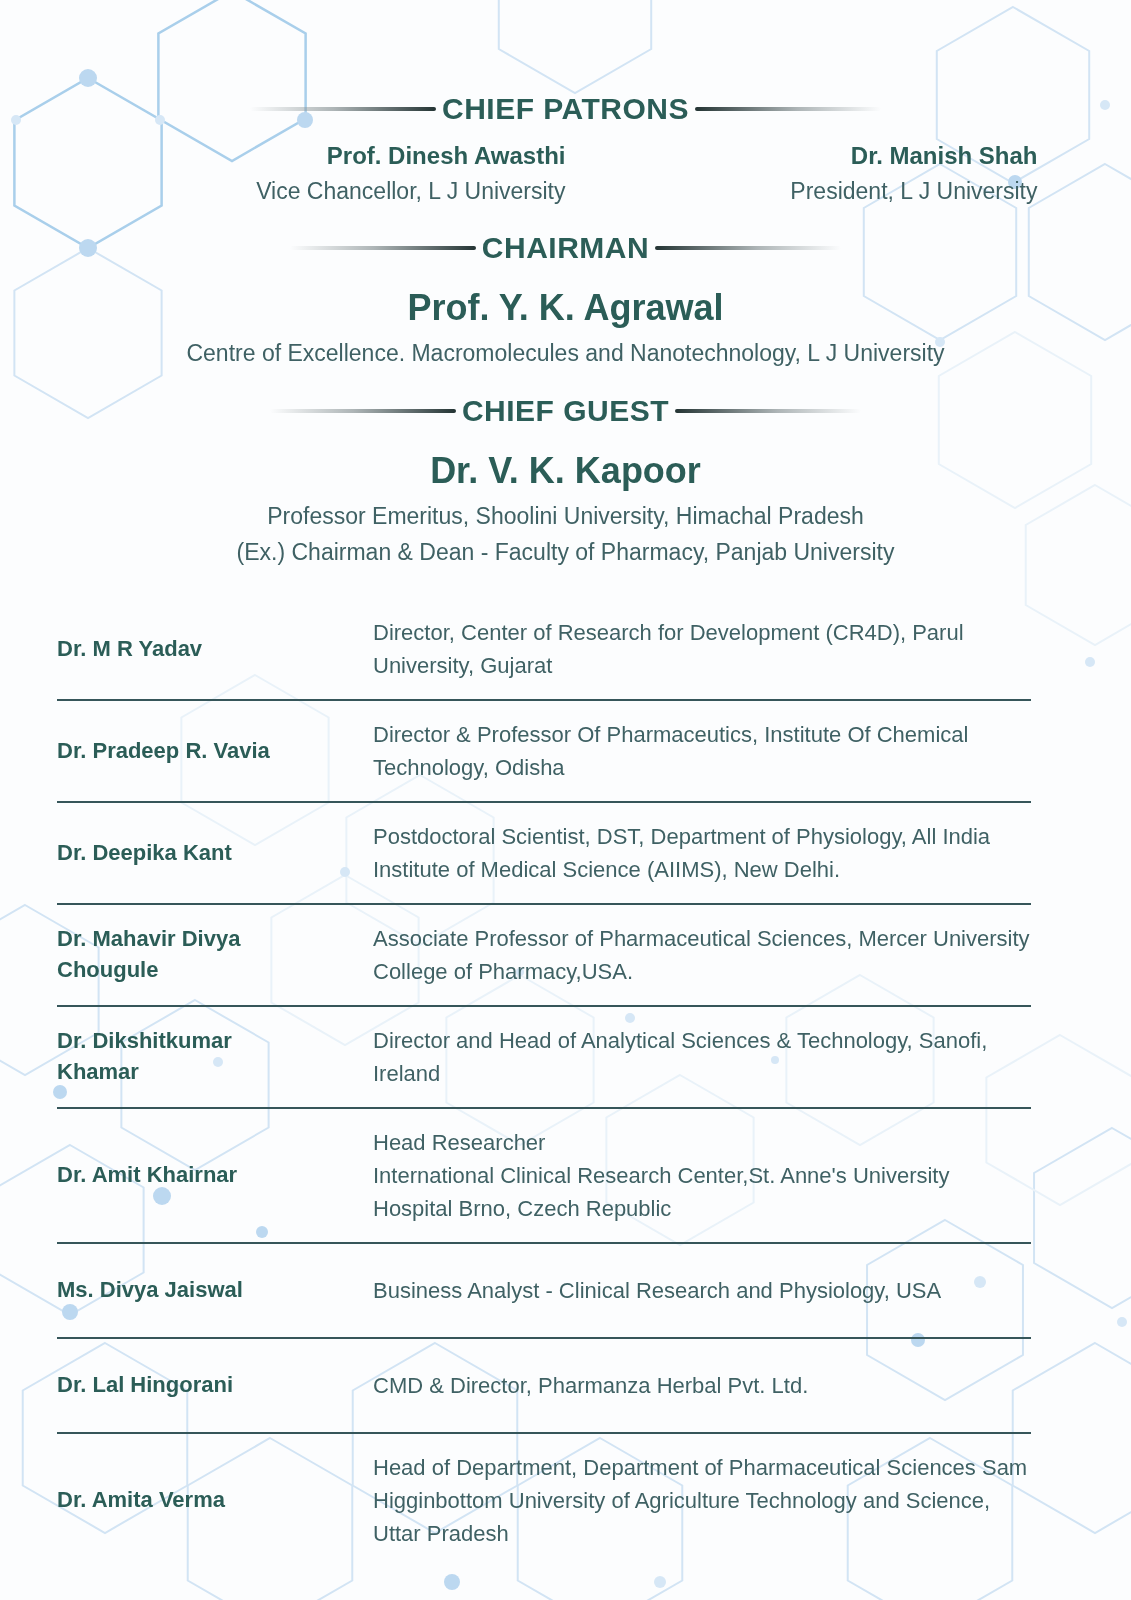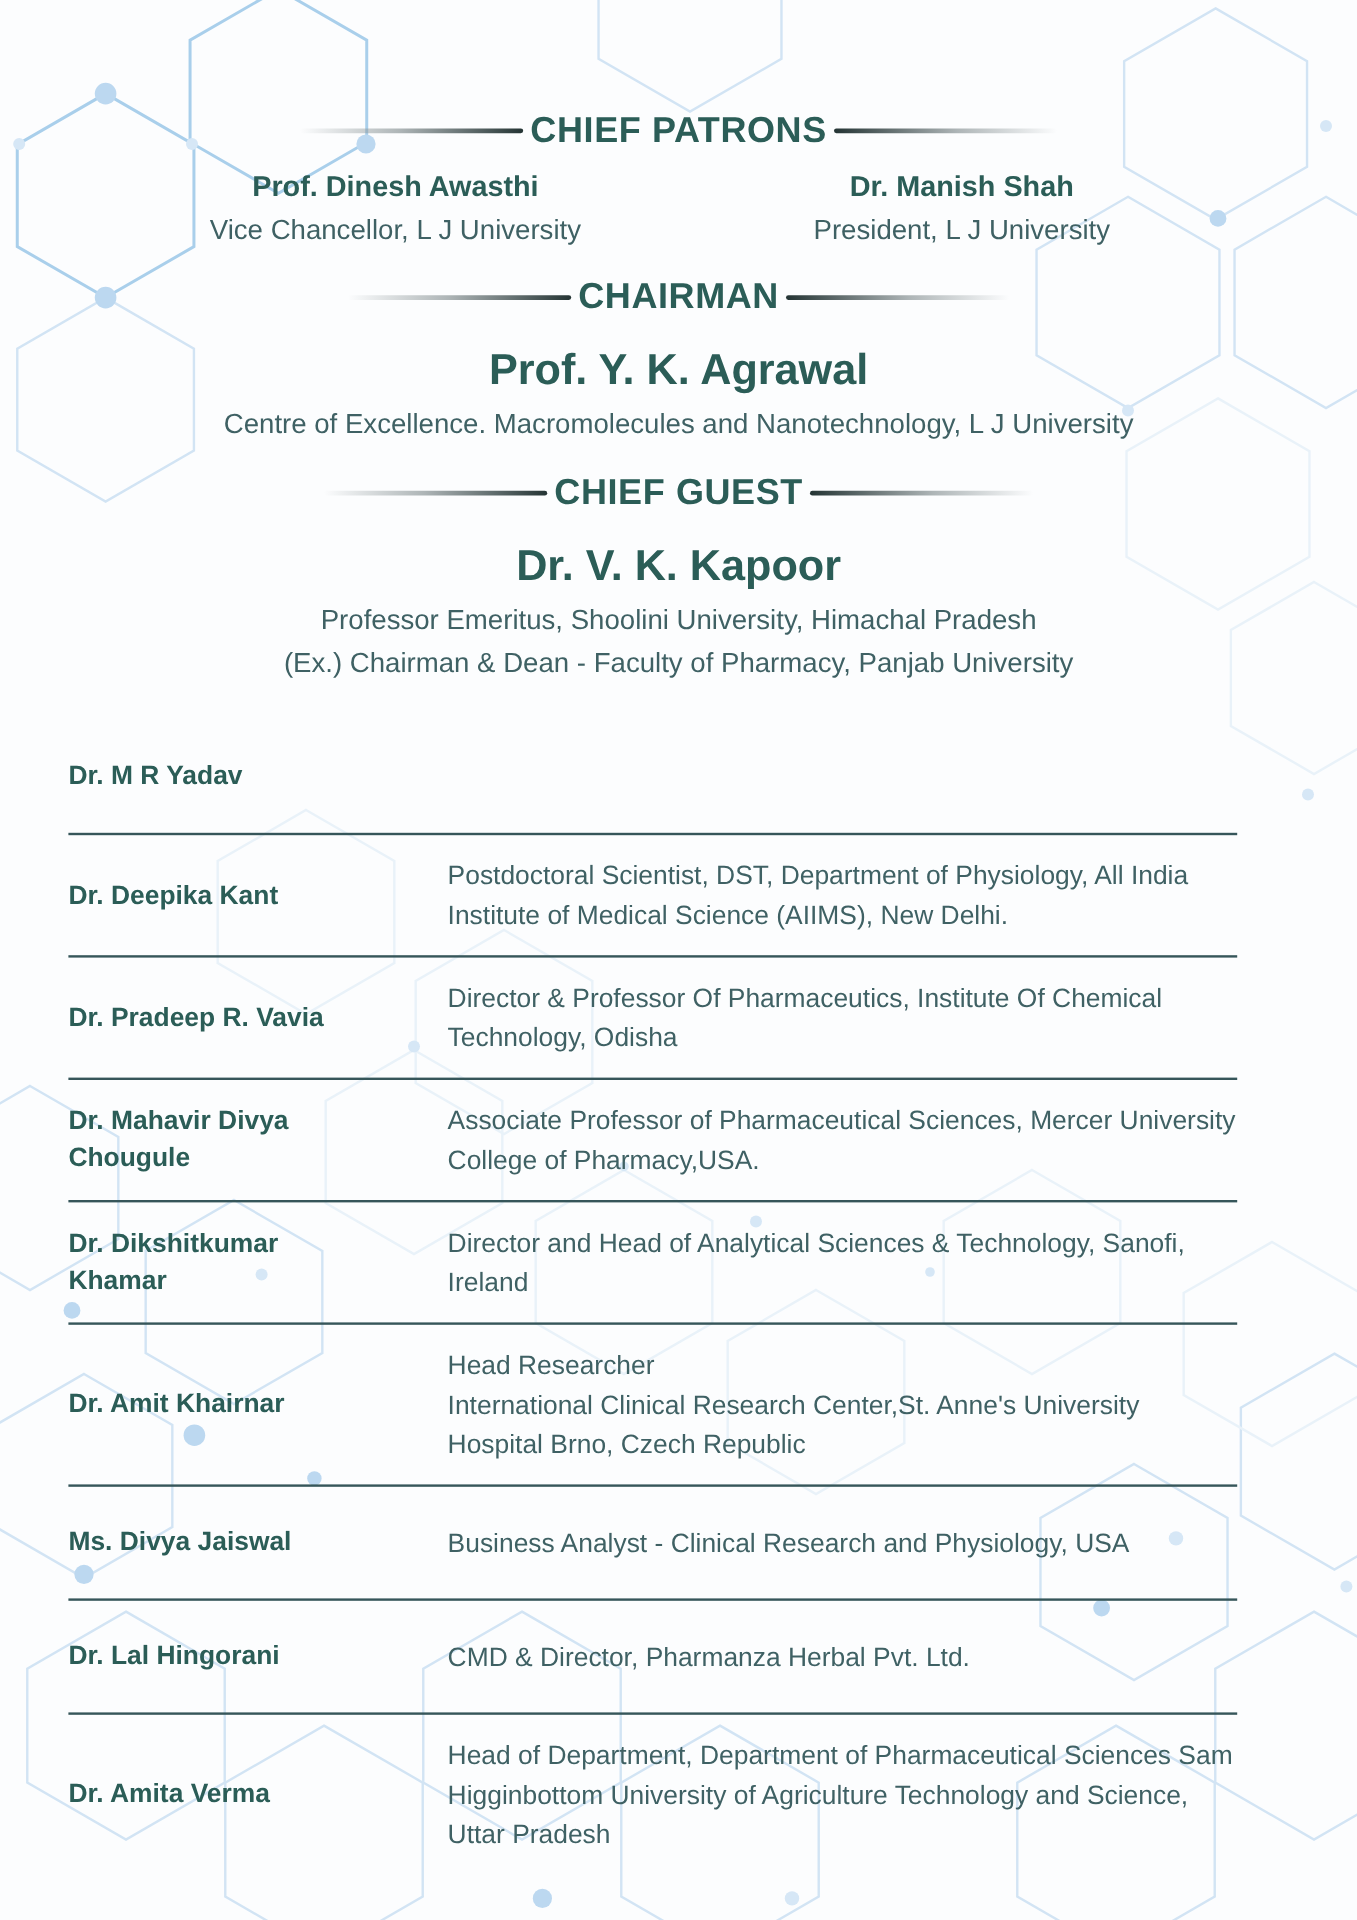--- a/index.html
+++ b/index.html
@@ -27,21 +27,21 @@
 
   .sec-head{display:flex;align-items:center;justify-content:center;gap:6px;}
   .sec-title{margin:0;font-size:30px;font-weight:700;color:var(--heading);letter-spacing:.5px;white-space:nowrap;}
   .sec-title.big{font-size:31px;}
   .hline{height:4px;border-radius:2px;width:186px;flex:0 0 auto;}
   .hline.wide{width:235px;}
   .hline-l{background:linear-gradient(90deg,rgba(150,158,160,0) 0%,rgba(140,150,152,.7) 45%,#243434 100%);}
   .hline-r{background:linear-gradient(270deg,rgba(150,158,160,0) 0%,rgba(140,150,152,.7) 45%,#243434 100%);}
 
   .patrons{display:flex;width:944px;margin:16px auto 0;}
-  .patron{flex:1;text-align:center;}
+  .patron{flex:1;text-align:right;}
   .p-name{font-size:24px;font-weight:700;color:var(--heading);}
   .p-title{font-size:23px;color:var(--body);margin-top:8px;}
 
   .sec-gap{margin-top:26px;}
   .person-name{margin:22px 0 0;text-align:center;font-size:36px;font-weight:700;color:var(--heading);}
   .person-sub{margin:9px 0 0;text-align:center;font-size:23px;color:var(--body);line-height:1.32;}
   .person-sub + .person-sub{margin-top:5px;}
 
   .members{margin:26px 100px 0 57px;}
   .member-row{
@@ -149,30 +149,31 @@
     <p class="person-name">Dr. V. K. Kapoor</p>
     <p class="person-sub">Professor Emeritus, Shoolini University, Himachal Pradesh</p>
     <p class="person-sub">(Ex.) Chairman &amp; Dean - Faculty of Pharmacy, Panjab University</p>
   </section>
 
   <section style="margin-top:32px;">
     <div class="members">
 
         <div class="member-row">
           <div class="m-name">Dr. M R Yadav</div>
+          <div class="m-desc">Director, Center of Research for Development (CR4D), Parul University, Gujarat</div>
+        </div>
+
+        <div class="member-row">
+          <div class="m-name">Dr. Pradeep R. Vavia</div>
+          <div class="m-desc">Director &amp; Professor Of Pharmaceutics, Institute Of Chemical Technology, Odisha</div>
         </div>
 
         <div class="member-row">
           <div class="m-name">Dr. Deepika Kant</div>
           <div class="m-desc">Postdoctoral Scientist, DST, Department of Physiology, All India Institute of Medical Science (AIIMS), New Delhi.</div>
-        </div>
-
-        <div class="member-row">
-          <div class="m-name">Dr. Pradeep R. Vavia</div>
-          <div class="m-desc">Director &amp; Professor Of Pharmaceutics, Institute Of Chemical Technology, Odisha</div>
         </div>
 
         <div class="member-row">
           <div class="m-name">Dr. Mahavir Divya Chougule</div>
           <div class="m-desc">Associate Professor of Pharmaceutical Sciences, Mercer University College of Pharmacy,USA.</div>
         </div>
 
         <div class="member-row">
           <div class="m-name">Dr. Dikshitkumar Khamar</div>
           <div class="m-desc">Director and Head of Analytical Sciences &amp; Technology, Sanofi, Ireland</div>

